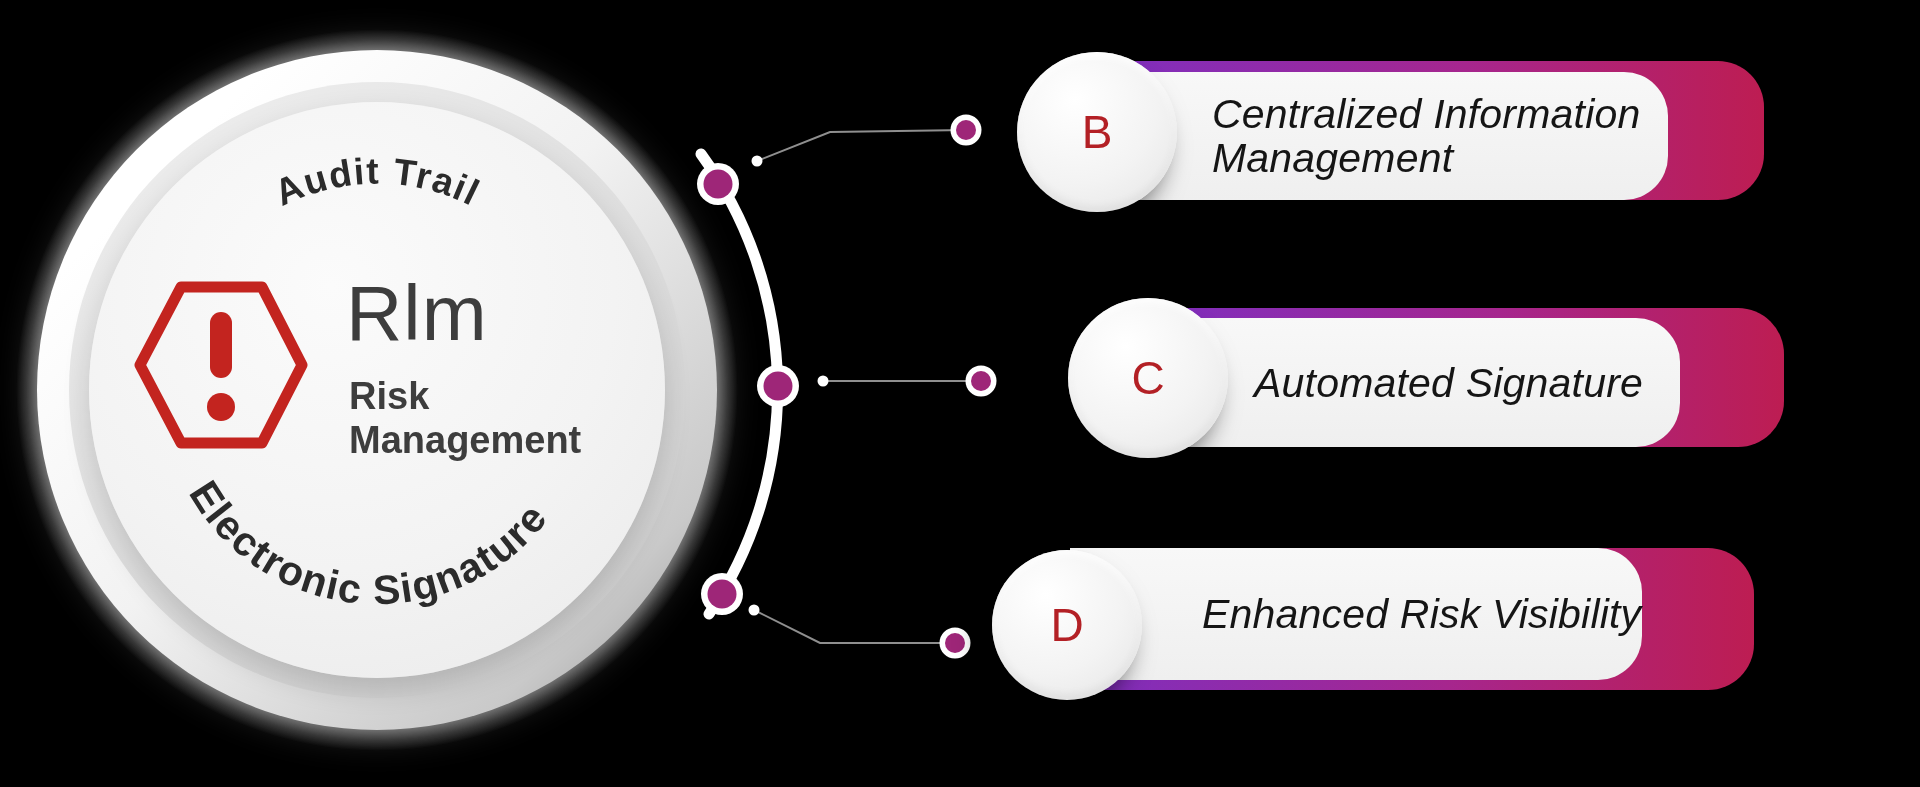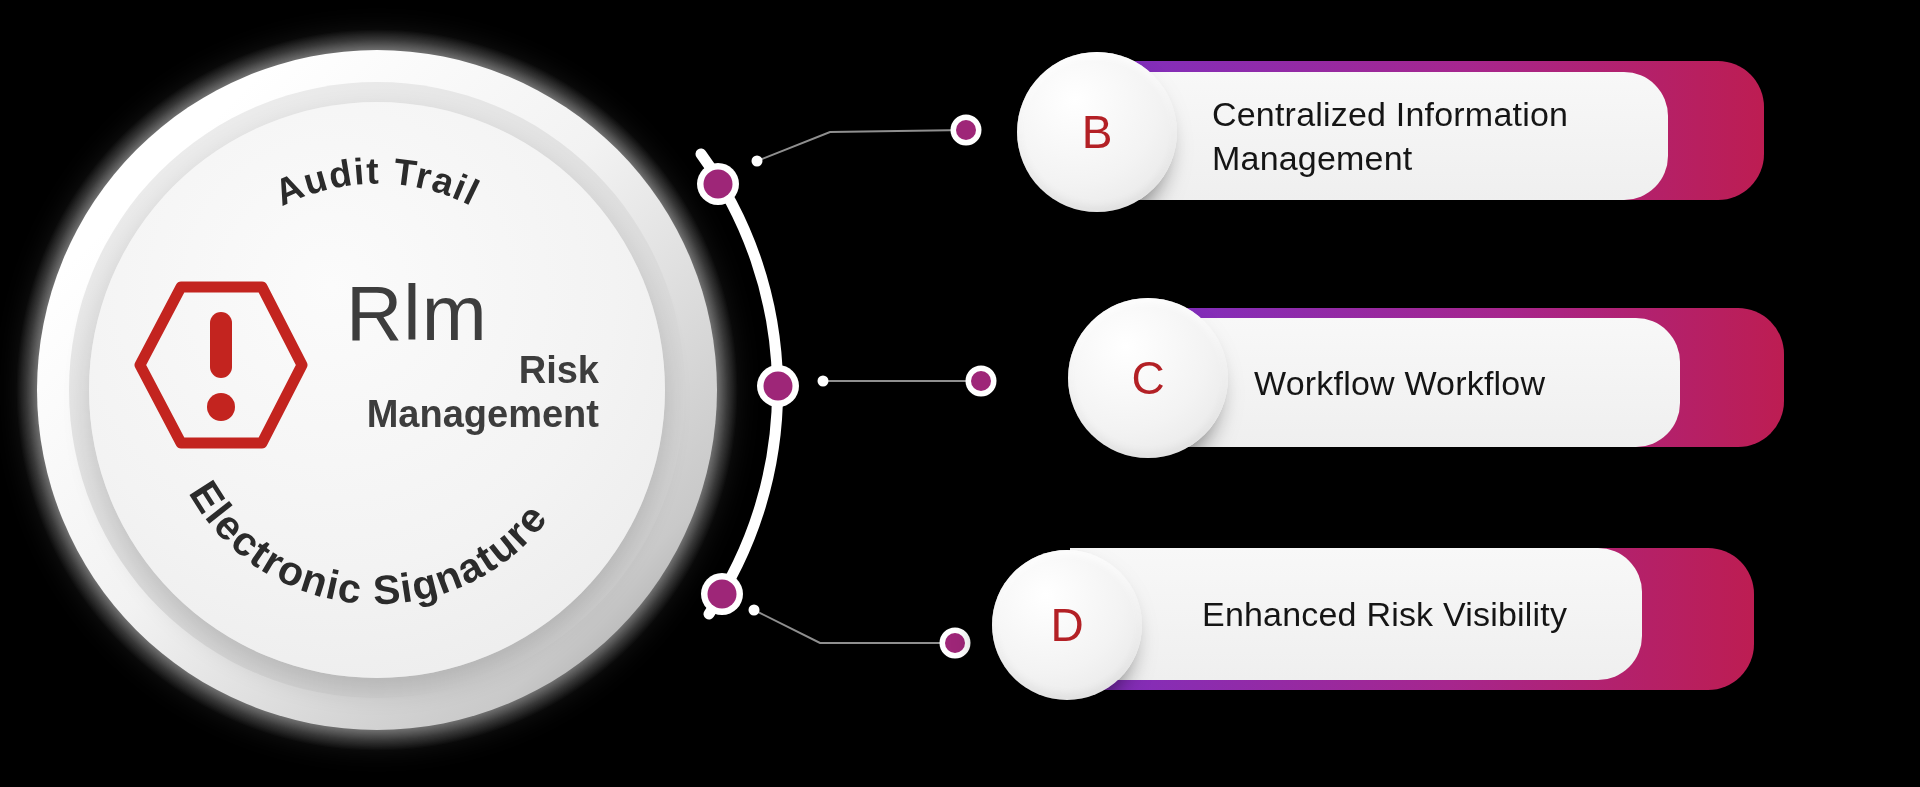--- a/index.html
+++ b/index.html
@@ -12,35 +12,35 @@
   .hub-rim{position:absolute;left:37px;top:50px;width:680px;height:680px;border-radius:50%;
     background:linear-gradient(135deg,#ffffff 18%,#f2f2f2 48%,#c9c9c9 82%,#8d8d8d 100%);
     box-shadow:0 0 36px 8px rgba(150,150,150,.28);}
   .hub-mid{position:absolute;left:69px;top:82px;width:616px;height:616px;border-radius:50%;
     background:linear-gradient(145deg,#ededed 10%,#dcdcdc 55%,#c6c6c6 100%);}
   .hub-disk{position:absolute;left:89px;top:102px;width:576px;height:576px;border-radius:50%;
     background:radial-gradient(circle at 42% 32%,#fbfbfb 0%,#f3f3f3 55%,#e9e9e9 100%);
     box-shadow:0 12px 28px rgba(0,0,0,.14);}
 
   .hub-abbr{position:absolute;left:346px;top:268px;font-size:78px;font-weight:400;color:#3d3d3d;letter-spacing:1px;}
-  .hub-subtitle{position:absolute;left:349px;top:348px;width:250px;font-size:38px;line-height:44px;
-    font-weight:700;color:#3d3d3d;text-align:right;}
+  .hub-subtitle{position:absolute;left:349px;top:374px;width:250px;font-size:38px;line-height:44px;
+    font-weight:700;color:#3d3d3d;}
 
   .overlay{position:absolute;left:0;top:0;}
   .curved{fill:#2b2b2b;font-weight:700;}
   .curved-top{font-size:37px;letter-spacing:1.5px;}
   .curved-bottom{font-size:41px;letter-spacing:1.5px;}
 
   
   .card{position:absolute;}
   .card-grad{position:absolute;inset:0;border-radius:24px 46px 46px 24px;
     background:linear-gradient(90deg,#7e2fc0 0%,#a6268e 55%,#bd1d52 100%);}
   .card-body{position:absolute;background:linear-gradient(180deg,#f8f8f8 0%,#efefef 100%);
     display:flex;align-items:center;}
-  .card-label{font-size:34px;font-weight:500;color:#151515;letter-spacing:.2px;line-height:44px;}
+  .card-label{font-size:41px;font-weight:500;color:#151515;letter-spacing:.2px;line-height:44px;font-style:italic;}
 
   .card-b{left:1100px;top:61px;width:664px;height:139px;}
   .card-b .card-body{left:0;top:11px;width:568px;height:128px;border-radius:0 44px 44px 0;}
   .card-b .card-label{margin-left:112px;width:470px;}
 
   .card-c{left:1150px;top:308px;width:634px;height:139px;}
   .card-c .card-body{left:0;top:10px;width:530px;height:129px;border-radius:0 44px 44px 0;}
   .card-c .card-label{margin-left:104px;width:420px;}
 
   .card-d{left:1070px;top:548px;width:684px;height:142px;}
@@ -128,21 +128,21 @@
   <div class="card card-b">
     <div class="card-grad"></div>
     <div class="card-body">
       <div class="card-label">Centralized Information Management</div>
     </div>
   </div>
 
   <div class="card card-c">
     <div class="card-grad"></div>
     <div class="card-body">
-      <div class="card-label">Workflow Workflow</div>
+      <div class="card-label">Automated Signature</div>
     </div>
   </div>
 
   <div class="card card-d">
     <div class="card-grad"></div>
     <div class="card-body">
       <div class="card-label">Enhanced Risk Visibility</div>
     </div>
   </div>
 

